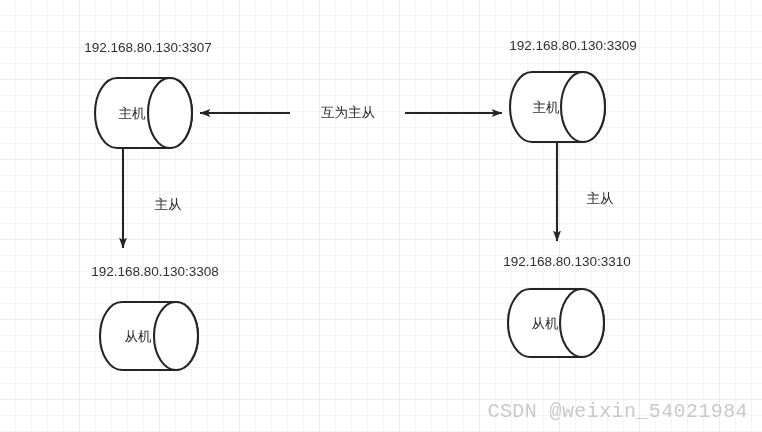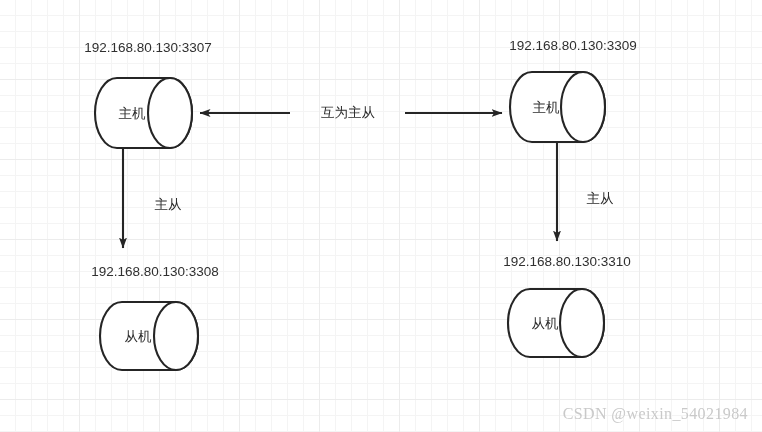--- a/index.html
+++ b/index.html
@@ -67,22 +67,22 @@
   }
   .conn {
     stroke: #252525;
     stroke-width: 2.1;
     fill: none;
   }
   .watermark {
     position: absolute;
     right: 14px;
     bottom: 9px;
-    font-family: Liberation Serif, serif;
-    font-size: 16px;
+    font-family: Liberation Mono, monospace;
+    font-size: 20px;
     color: #c9c9c9;
     letter-spacing: 0.4px;
     white-space: nowrap;
     user-select: none;
   }
 </style>
 </head>
 <body>
 
 <div id="canvas">

